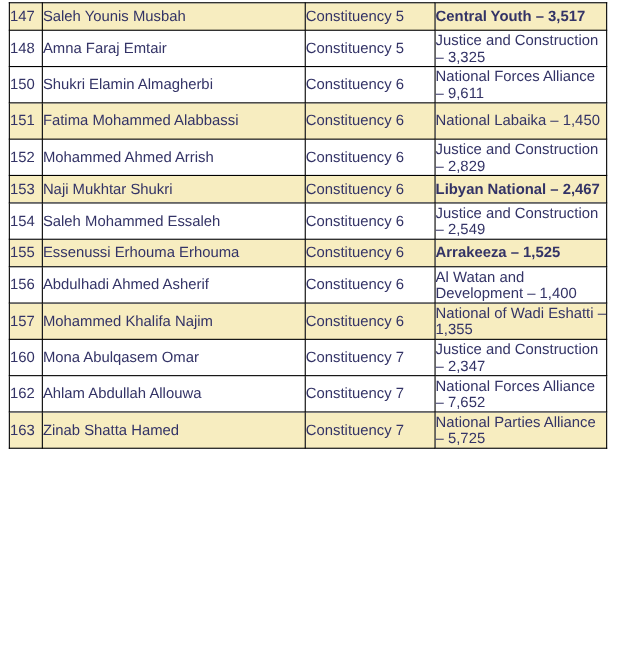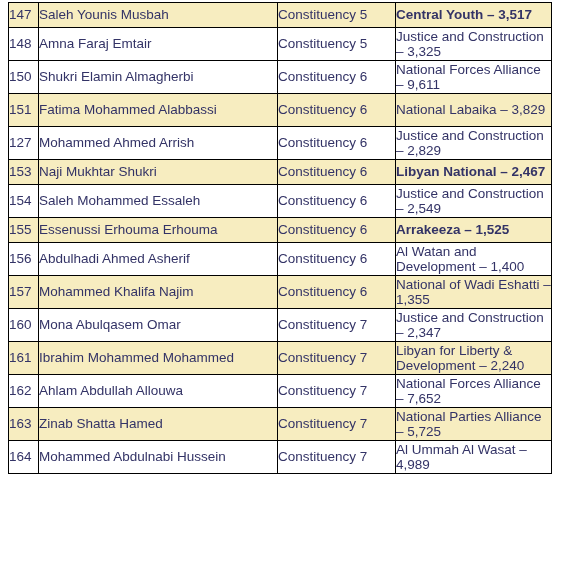--- a/index.html
+++ b/index.html
@@ -102,24 +102,24 @@
         <tr class="h2 plain">
           <td class="idx">150</td>
           <td class="nm">Shukri Elamin Almagherbi</td>
           <td class="cn">Constituency 6</td>
           <td class="pt">National Forces Alliance – 9,611</td>
         </tr>
         <tr class="h2 shade">
           <td class="idx">151</td>
           <td class="nm">Fatima Mohammed Alabbassi</td>
           <td class="cn">Constituency 6</td>
-          <td class="pt">National Labaika – 3,829</td>
+          <td class="pt">National Labaika – 1,450</td>
         </tr>
         <tr class="h2 plain">
-          <td class="idx">127</td>
+          <td class="idx">152</td>
           <td class="nm">Mohammed Ahmed Arrish</td>
           <td class="cn">Constituency 6</td>
           <td class="pt">Justice and Construction – 2,829</td>
         </tr>
         <tr class="h1 shade">
           <td class="idx">153</td>
           <td class="nm">Naji Mukhtar Shukri</td>
           <td class="cn">Constituency 6</td>
           <td class="pt">Libyan National – 2,467</td>
         </tr>
@@ -146,39 +146,27 @@
           <td class="nm">Mohammed Khalifa Najim</td>
           <td class="cn">Constituency 6</td>
           <td class="pt">National of Wadi Eshatti – 1,355</td>
         </tr>
         <tr class="h2 plain">
           <td class="idx">160</td>
           <td class="nm">Mona Abulqasem Omar</td>
           <td class="cn">Constituency 7</td>
           <td class="pt">Justice and Construction – 2,347</td>
         </tr>
-        <tr class="h2 shade">
-          <td class="idx">161</td>
-          <td class="nm">Ibrahim Mohammed Mohammed</td>
-          <td class="cn">Constituency 7</td>
-          <td class="pt">Libyan for Liberty &amp; Development – 2,240</td>
-        </tr>
         <tr class="h2 plain">
           <td class="idx">162</td>
           <td class="nm">Ahlam Abdullah Allouwa</td>
           <td class="cn">Constituency 7</td>
           <td class="pt">National Forces Alliance – 7,652</td>
         </tr>
         <tr class="h2 shade">
           <td class="idx">163</td>
           <td class="nm">Zinab Shatta Hamed</td>
           <td class="cn">Constituency 7</td>
           <td class="pt">National Parties Alliance – 5,725</td>
         </tr>
-        <tr class="h2 plain">
-          <td class="idx">164</td>
-          <td class="nm">Mohammed Abdulnabi  Hussein</td>
-          <td class="cn">Constituency 7</td>
-          <td class="pt">Al Ummah Al Wasat – 4,989</td>
-        </tr>
       </tbody>
   </table>
 </div>
 
 </body></html>

